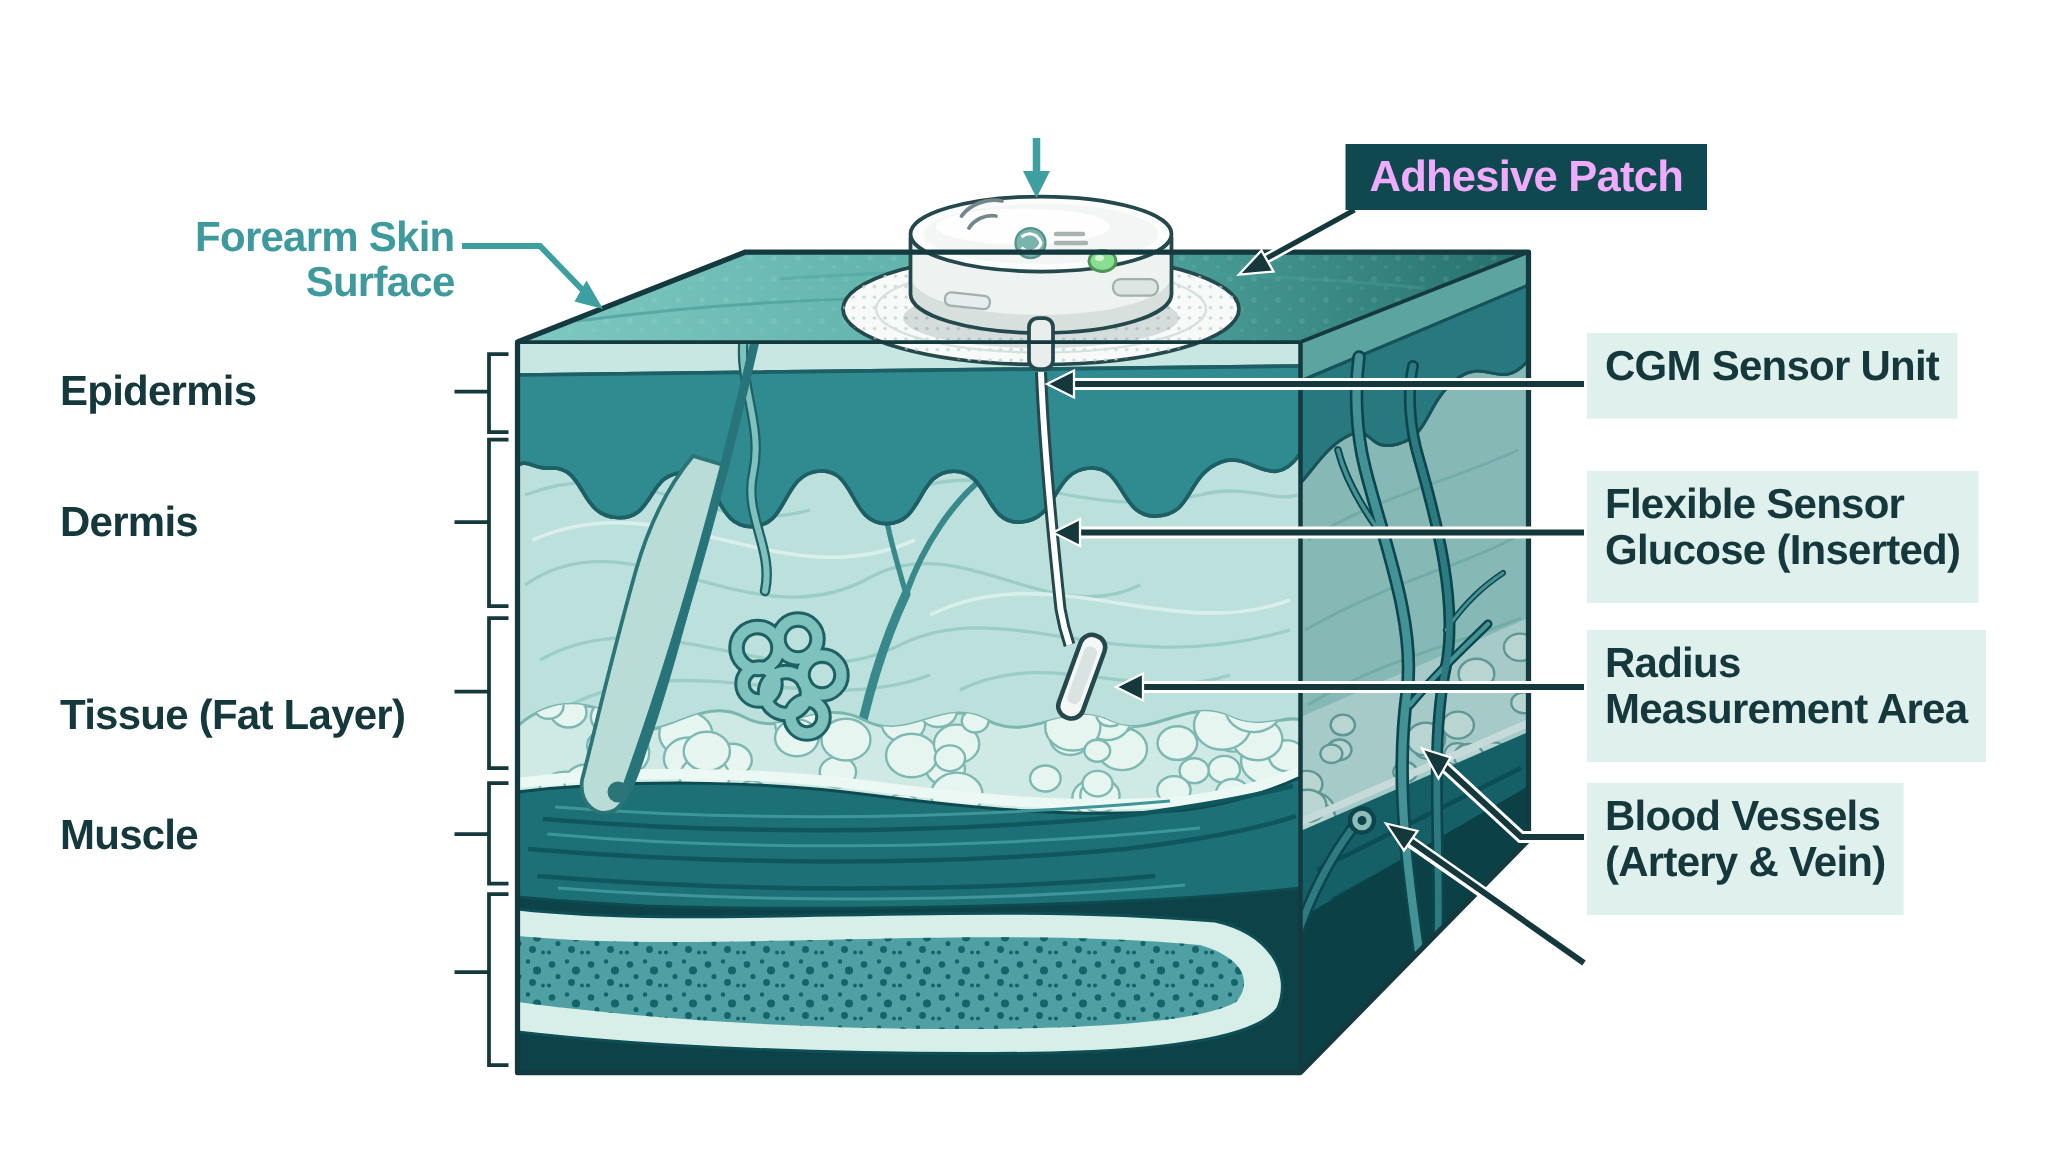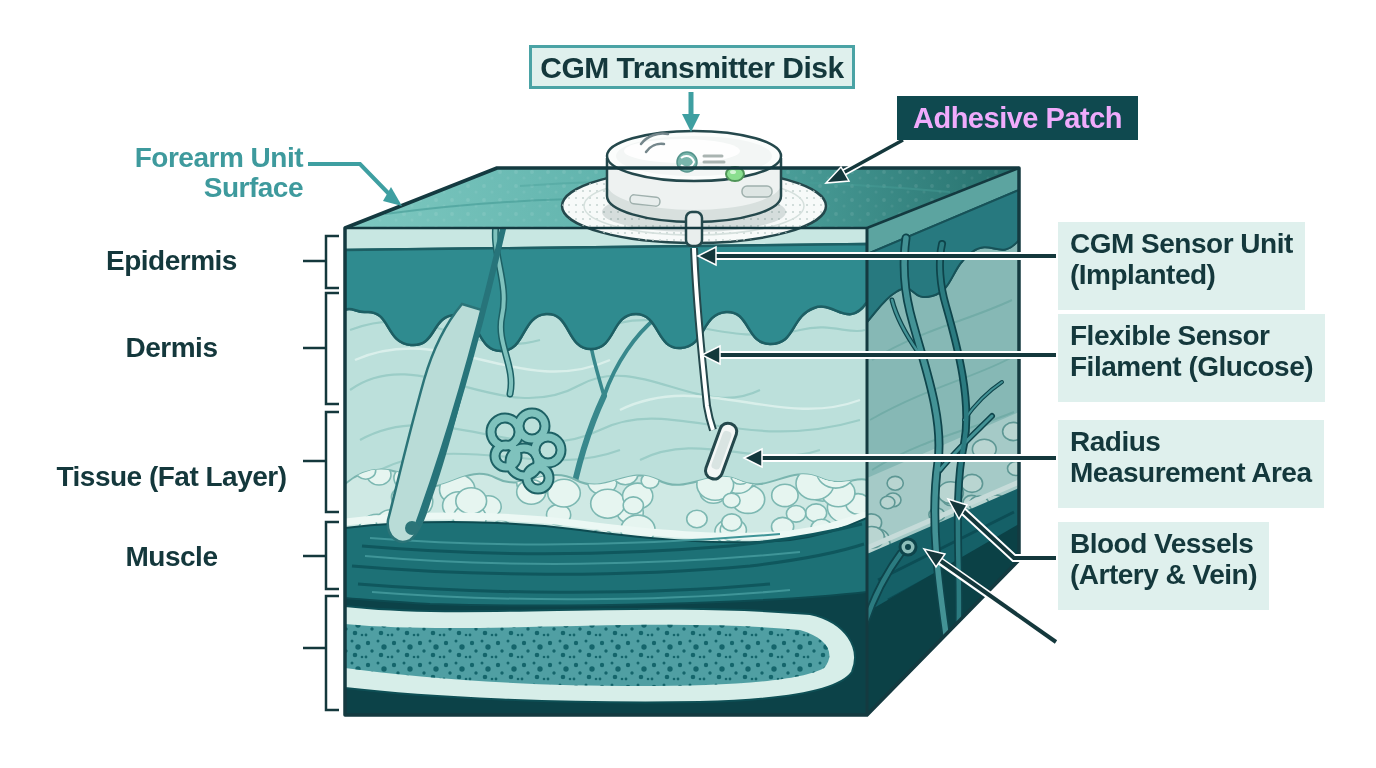--- a/index.html
+++ b/index.html
@@ -1,19 +1,19 @@
 <!DOCTYPE html>
 <html><head>
 <meta charset="utf-8">
 <style>
   html,body{margin:0;padding:0;background:#fff;}
   #stage{position:relative;width:1376px;height:768px;background:#ffffff;overflow:hidden;
          font-family:"Liberation Sans",sans-serif;}
   #illus{position:absolute;left:0;top:0;}
-  .llabel{position:absolute;left:40px;width:263px;text-align:center;color:#14383c;
+  .llabel{position:absolute;left:40px;width:263px;text-align:left;color:#14383c;
           font-size:28px;font-weight:700;line-height:30px;letter-spacing:-0.5px;}
   .forearm{position:absolute;left:40px;width:263px;text-align:right;color:#3e9a9d;
            font-size:28px;font-weight:700;line-height:30px;letter-spacing:-0.5px;}
   .rlabel{position:absolute;left:1058px;background:#dff0ed;color:#14383c;
           font-size:28px;font-weight:700;line-height:31px;padding:6px 12px 20px;
           letter-spacing:-0.5px;white-space:nowrap;}
   .topbox{position:absolute;left:529px;top:45px;width:326px;height:44px;background:#dff0ed;
           border:3px solid #4aa3a5;color:#14383c;font-size:30px;font-weight:700;
           text-align:center;line-height:40px;letter-spacing:-0.5px;box-sizing:border-box;}
   .darkbox{position:absolute;left:897px;top:96px;height:44px;padding:0 16px;background:#0f494f;
@@ -378,43 +378,41 @@
     <path d="M1056,558 L1014,558 L962,510" stroke="#ffffff" stroke-width="8" fill="none"></path>
     <path d="M1056,558 L1014,558 L962,510" stroke="#14383c" stroke-width="4" fill="none"></path>
     <polygon points="948,499 967,505 959,519" fill="#14383c" stroke="#ffffff" stroke-width="1.5"></polygon>
 
     <line x1="1056" y1="642" x2="940" y2="561" stroke="#ffffff" stroke-width="8"></line>
     <line x1="1056" y1="642" x2="938" y2="559" stroke="#14383c" stroke-width="4"></line>
     <polygon points="924,549 945,554 936,567" fill="#14383c" stroke="#ffffff" stroke-width="1.5"></polygon>
   </g>
 </svg>
 
-<div class="topbox">CGM Transmitter Disk</div>
 <div class="darkbox">Adhesive Patch</div>
 
 <div class="forearm" style="top:143px">
-  <span>Forearm Unit</span><br>
+  <span>Forearm Skin</span><br>
   <span>Surface</span>
 </div>
 
 <div class="llabel" style="top:246px">Epidermis</div>
 <div class="llabel" style="top:333px">Dermis</div>
 <div class="llabel" style="top:432px">
   <br>
   <span>Tissue (Fat Layer)</span>
 </div>
 <div class="llabel" style="top:542px">Muscle</div>
 
 <div class="rlabel" style="top:222px">
   <span>CGM Sensor Unit</span><br>
-  <span>(Implanted)</span>
 </div>
 <div class="rlabel" style="top:314px">
   <span>Flexible Sensor</span><br>
-  <span>Filament (Glucose)</span>
+  <span>Glucose (Inserted)</span>
 </div>
 <div class="rlabel" style="top:420px">
   <span>Radius</span><br>
   <span>Measurement Area</span>
 </div>
 <div class="rlabel" style="top:522px">
   <span>Blood Vessels</span><br>
   <span>(Artery &amp; Vein)</span>
 </div>
 

